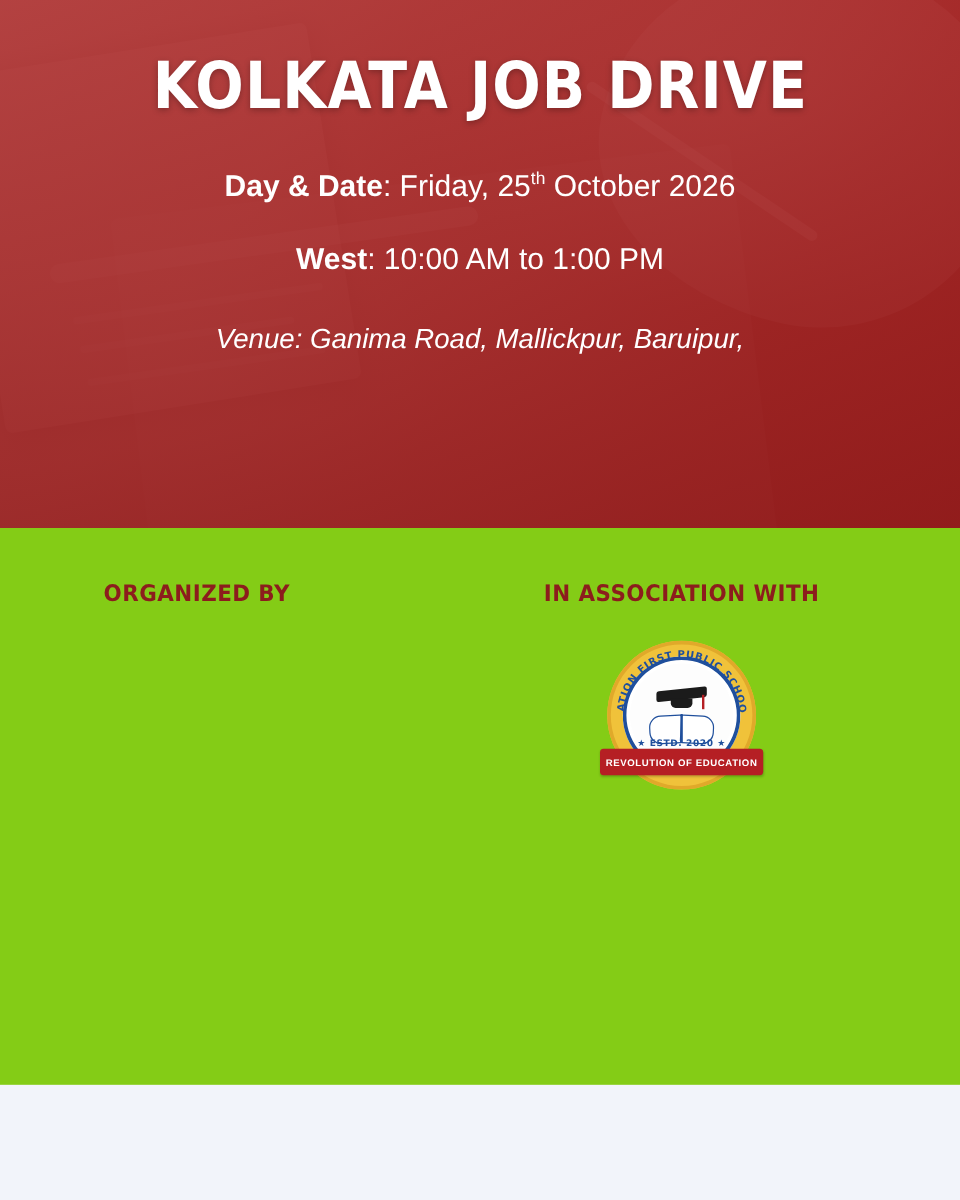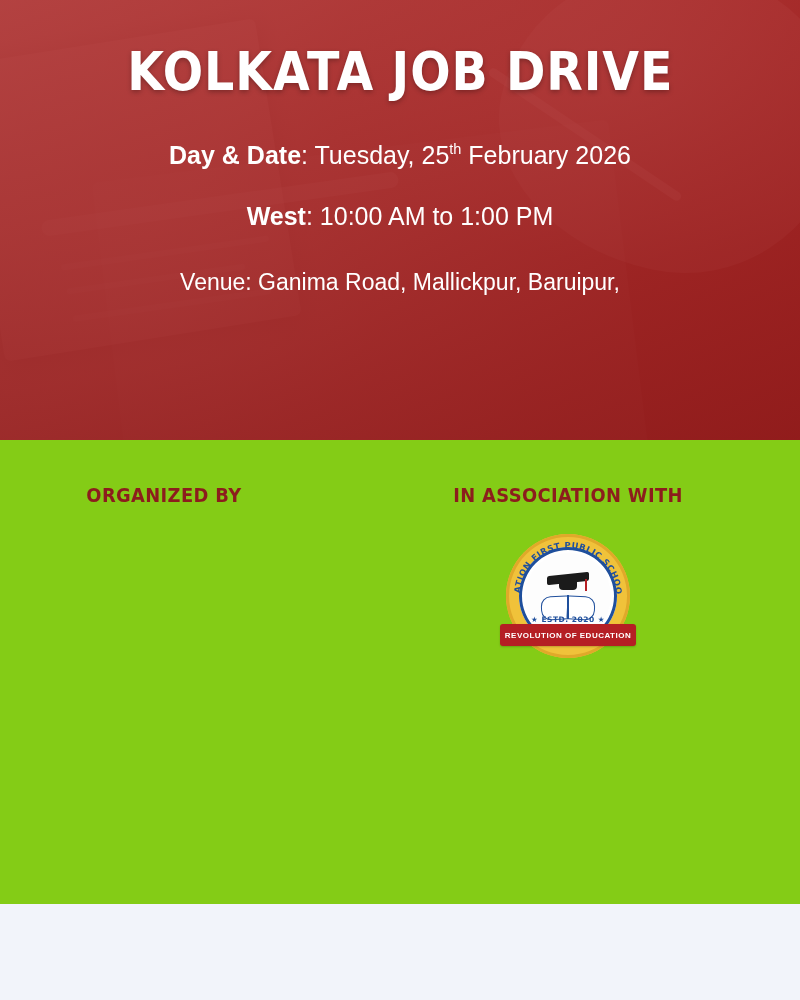--- a/index.html
+++ b/index.html
@@ -116,20 +116,21 @@
     font-size: 0.58em;
     vertical-align: super;
     line-height: 0;
     margin-top: 32px;
   }
   .hero-venue {
     font-size: 23px;
     line-height: 1.6;
     margin: 2px 0 0 0;
     max-width: 620px;
+    font-style: italic;
   }
 
   
   .partners {
     position: relative;
     width: 800px;
     height: 464px;
     background: #84cc16;
   }
   .partner-col {
@@ -351,21 +352,21 @@
       <div class="shape line" style="left:60px; top:250px; width:210px; transform:rotate(-8deg);"></div>
       <div class="shape line" style="left:66px; top:276px; width:180px; transform:rotate(-8deg);"></div>
       <div class="shape line" style="left:72px; top:302px; width:200px; transform:rotate(-8deg);"></div>
     </div>
     <div class="hero-tint"></div>
 
     <div class="hero-content">
       <h1 class="hero-title">KOLKATA JOB DRIVE</h1>
 
       <p class="hero-line">
-        <span class="lbl">Day &amp; Date</span><span>: Tuesday, 25</span><sup>th</sup><span> February 2026</span>
+        <span class="lbl">Day &amp; Date</span><span>: Friday, 25</span><sup>th</sup><span> October 2026</span>
       </p>
 
       <p class="hero-line">
         <span class="lbl">West</span><span>: 10:00 AM to 1:00 PM</span>
       </p>
 
       <p class="hero-venue">
         <span>Venue: Ganima Road, Mallickpur, Baruipur,</span><br>
       </p>
     </div>

